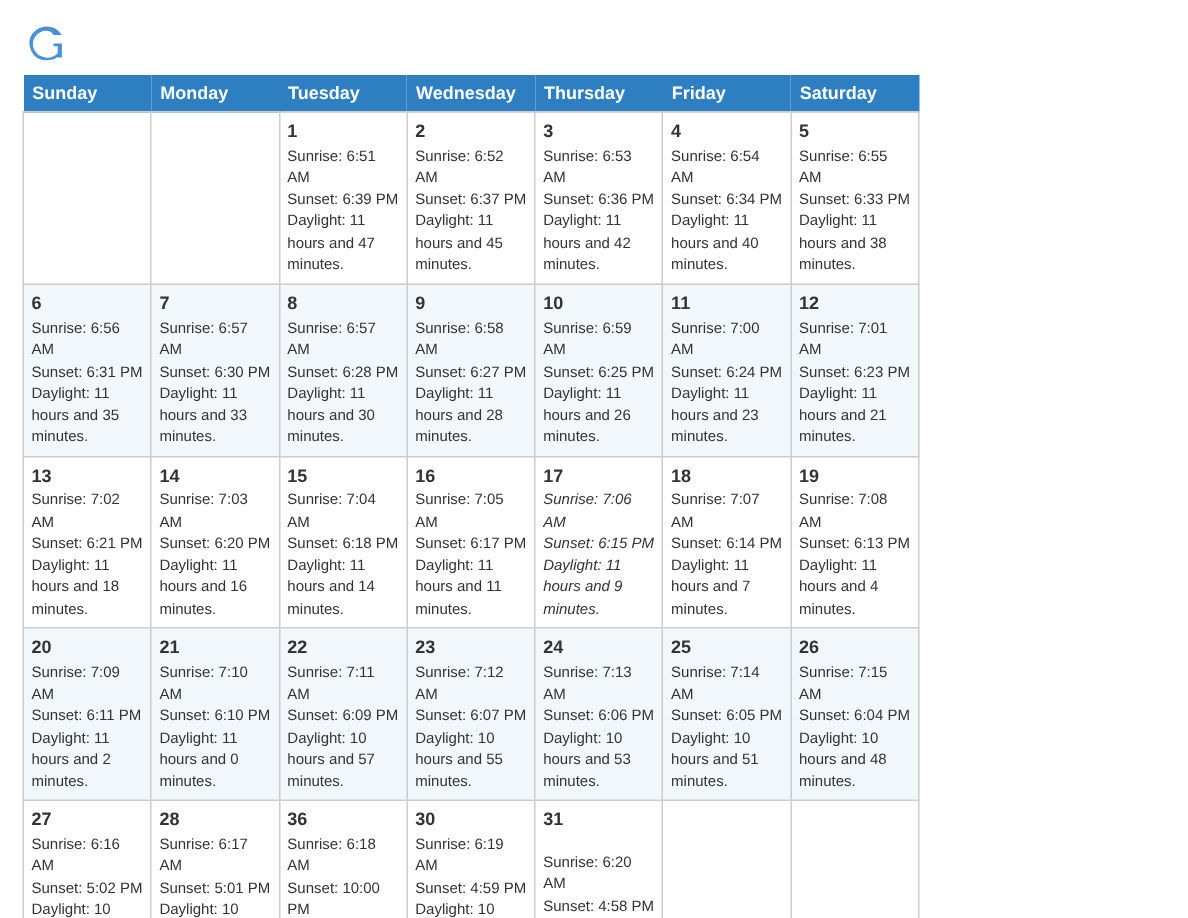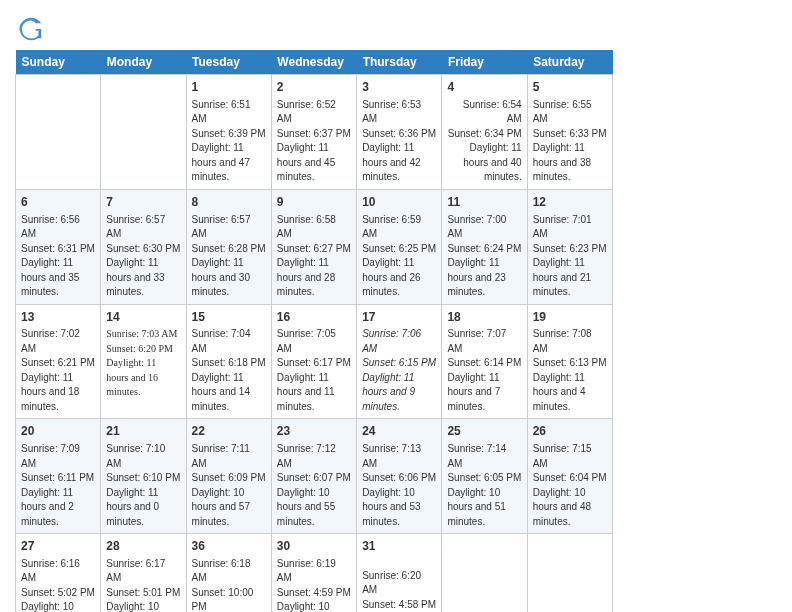--- a/index.html
+++ b/index.html
@@ -145,21 +145,21 @@
 Daylight: 11 hours and 45 minutes.</div>
           </td>
           <td>
             <span class="day-num">3</span>
             <div class="day-info" style="white-space: pre-line;">Sunrise: 6:53 AM
 Sunset: 6:36 PM
 Daylight: 11 hours and 42 minutes.</div>
           </td>
           <td>
             <span class="day-num">4</span>
-            <div class="day-info" style="white-space: pre-line; text-align: right;">Sunrise: 6:54 AM
+            <div class="day-info" style="white-space: pre-line;">Sunrise: 6:54 AM
 Sunset: 6:34 PM
 Daylight: 11 hours and 40 minutes.</div>
           </td>
           <td>
             <span class="day-num">5</span>
             <div class="day-info" style="white-space: pre-line;">Sunrise: 6:55 AM
 Sunset: 6:33 PM
 Daylight: 11 hours and 38 minutes.</div>
           </td>
         </tr>
@@ -209,21 +209,21 @@
         </tr>
         <tr>
           <td>
             <span class="day-num">13</span>
             <div class="day-info" style="white-space: pre-line;">Sunrise: 7:02 AM
 Sunset: 6:21 PM
 Daylight: 11 hours and 18 minutes.</div>
           </td>
           <td>
             <span class="day-num">14</span>
-            <div class="day-info" style="white-space: pre-line; font-family: Liberation Serif, serif;">Sunrise: 7:03 AM
+            <div class="day-info" style="white-space: pre-line;">Sunrise: 7:03 AM
 Sunset: 6:20 PM
 Daylight: 11 hours and 16 minutes.</div>
           </td>
           <td>
             <span class="day-num">15</span>
             <div class="day-info" style="white-space: pre-line;">Sunrise: 7:04 AM
 Sunset: 6:18 PM
 Daylight: 11 hours and 14 minutes.</div>
           </td>
           <td>

